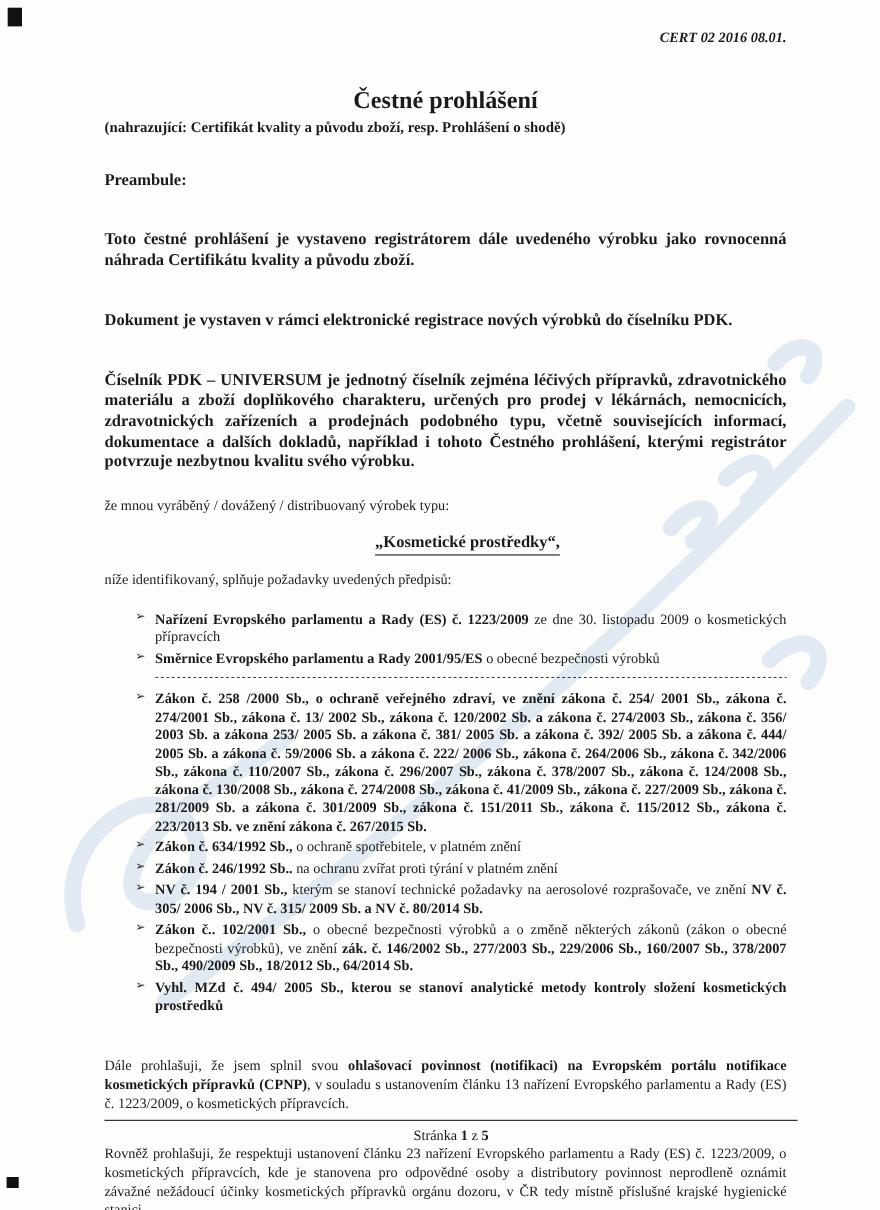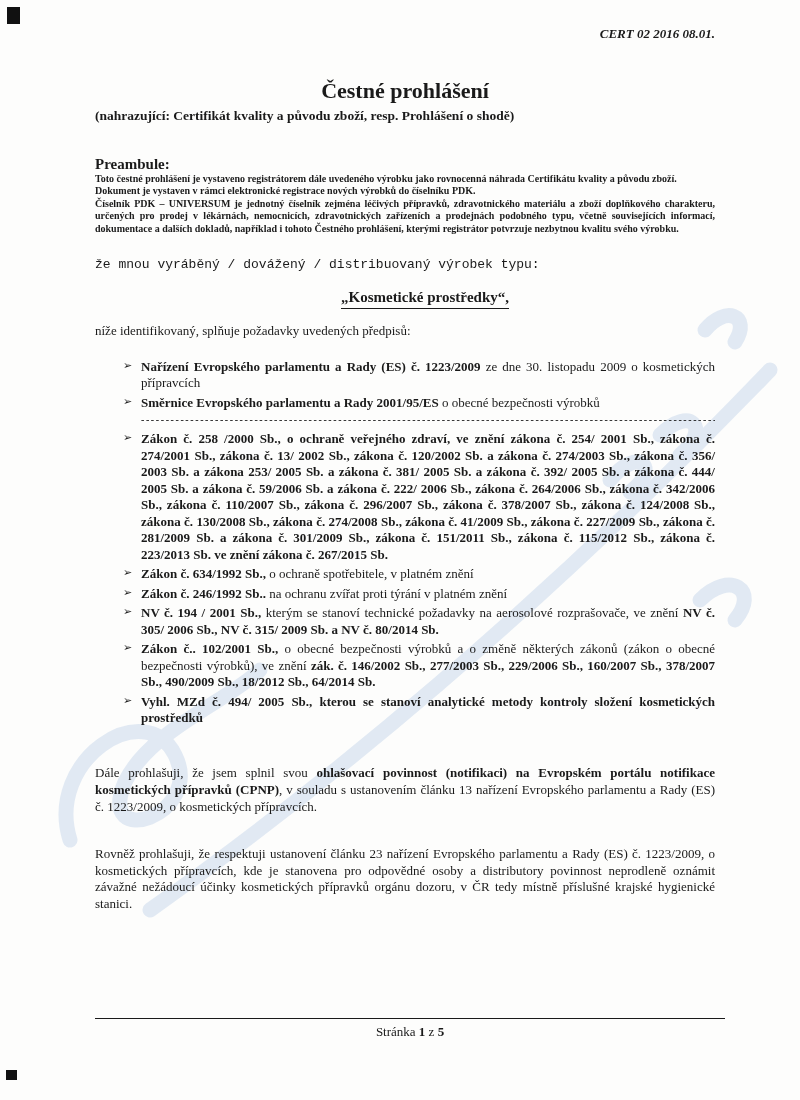--- a/index.html
+++ b/index.html
@@ -12,24 +12,24 @@
   .page{
     position:relative;width:800px;height:1100px;background:var(--paper);
     font-family:"Liberation Serif","DejaVu Serif",serif;color:var(--ink);overflow:hidden;
   }
   .watermark-svg{position:absolute;inset:0;pointer-events:none;z-index:0;}
   .content{position:relative;z-index:1;padding:26px 85px 0 95px;}
   .doc-code{text-align:right;font-style:italic;font-weight:bold;font-size:13px;}
   .title{font-size:22px;font-weight:bold;text-align:center;margin-top:36px;}
   .subtitle{font-size:13.5px;font-weight:bold;text-align:left;margin-top:4px;}
   .preamble-heading{font-size:15px;font-weight:bold;margin-top:32px;}
-  .preamble p{font-size:10px;font-weight:bold;line-height:1.24;text-align:justify;}
+  .preamble p{font-size:15px;font-weight:bold;line-height:1.24;text-align:justify;margin-top:36px;}
   .intro-line{font-size:13px;margin-top:20px;padding-left:40px;}
   .prohlasuji{font-size:14px;font-weight:bold;text-align:center;margin-top:22px;letter-spacing:1px;}
-  .product-line{font-size:13px;margin-top:22px;font-family:Liberation Mono, monospace;}
+  .product-line{font-size:13px;margin-top:22px;}
   .product-type-wrap{text-align:center;margin-top:16px;}
   .product-type{display:inline-block;font-size:15px;font-weight:bold;border-bottom:1.5px solid var(--ink);padding-bottom:2px;margin-left:40px;}
   .compliance-line{font-size:13px;margin-top:14px;}
   .reg-list{list-style:none;margin-top:20px;padding-left:28px;}
   .reg-list li{position:relative;padding-left:18px;font-size:13px;line-height:1.27;text-align:justify;margin-bottom:3px;}
   .reg-list li .marker{position:absolute;left:0;top:0;font-size:11px;}
   .reg-list .b{font-weight:bold;}
   .dash-sep{padding-left:46px;height:14px;overflow:hidden;white-space:nowrap;font-size:10px;font-weight:bold;letter-spacing:1.6px;line-height:12px;color:var(--ink);margin:2px 0 3px 0;}
   .para{font-size:13px;line-height:1.3;text-align:justify;}
   .para-1{margin-top:38px;}

